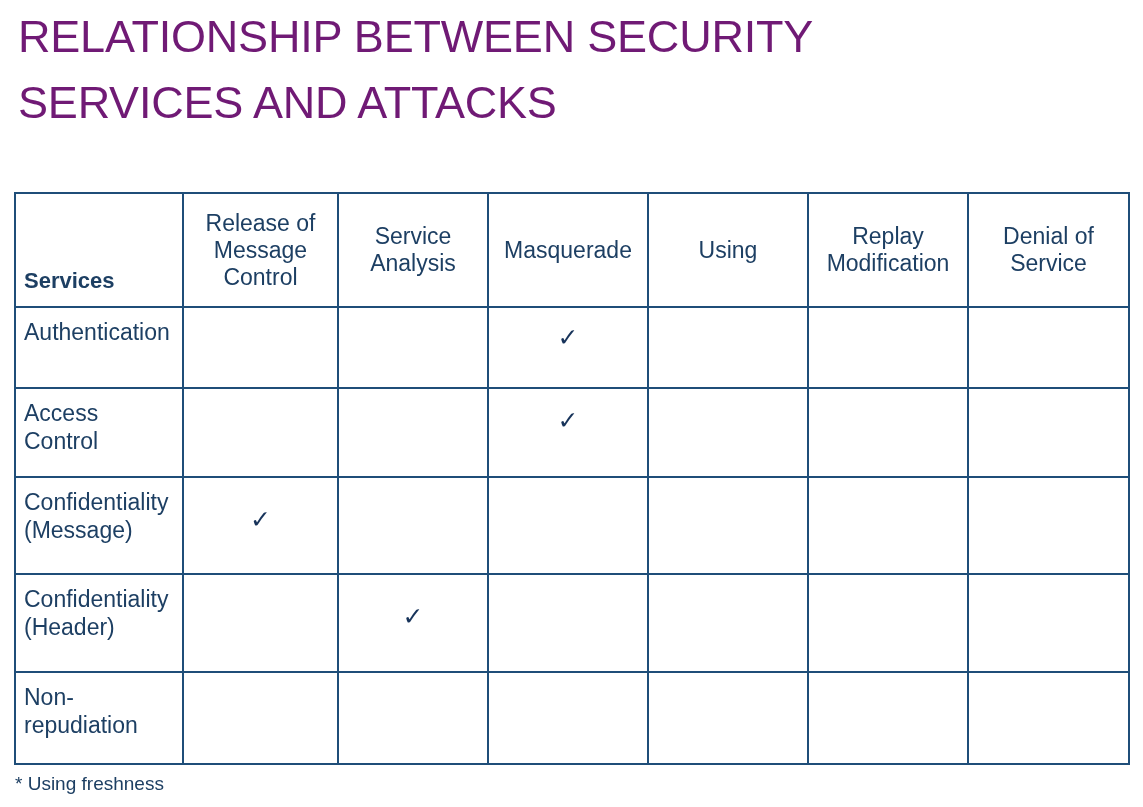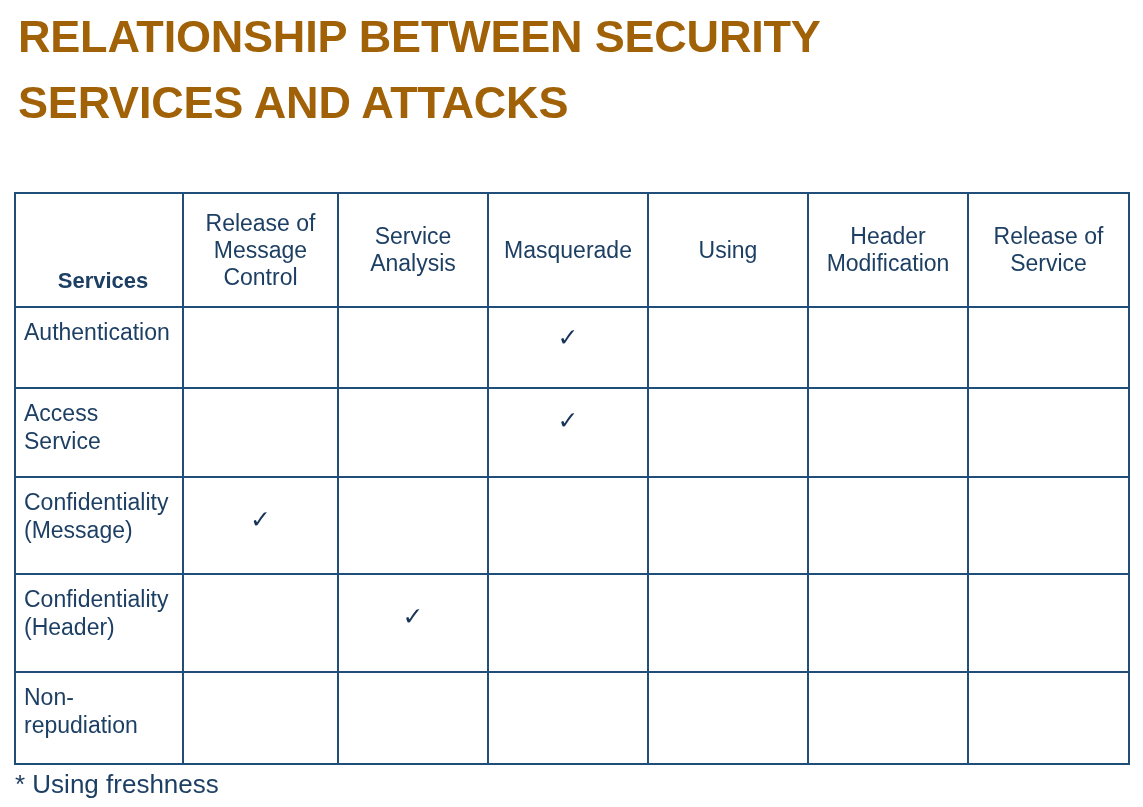--- a/index.html
+++ b/index.html
@@ -25,23 +25,23 @@
 
   
   .title {
     position: absolute;
     left: 18px;
     top: 4px;
     width: 1040px;
     font-family: "Liberation Sans Narrow", "Liberation Sans", sans-serif;
     font-size: 45px;
     line-height: 66px;
-    font-weight: bold;
+    font-weight: normal;
     letter-spacing: -0.2px;
-    color: #a16207;
+    color: #701a75;
     text-transform: uppercase;
     white-space: pre-line;
   }
 
   
   .matrix-wrap {
     position: absolute;
     left: 14px;
     top: 192px;
     width: 1114px;
@@ -72,21 +72,21 @@
   
   tr.head th {
     height: 100px;
     vertical-align: middle;
     text-align: center;
     font-size: 23px;
     line-height: 27px;
     padding: 2px 6px;
   }
   tr.head th.services-head {
-    text-align: center;
+    text-align: left;
     vertical-align: bottom;
     font-weight: bold;
     font-size: 22px;
     padding: 0 0 12px 8px;
   }
 
   
   tbody tr td {
     height: 65px;
     font-size: 23px;
@@ -131,21 +131,21 @@
     top: -2px;
     left: 0px;
   }
   .mark.empty { visibility: hidden; }
 
   
   .footnote {
     position: absolute;
     left: 15px;
     top: 772px;
-    font-size: 26px;
+    font-size: 19px;
     line-height: 24px;
     color: #1d3f63;
   }
 </style>
 </head>
 <body>
 
 <div class="page">
 
   <div class="title">RELATIONSHIP BETWEEN SECURITY
@@ -162,39 +162,39 @@
           <col class="c5">
           <col class="c6">
       </colgroup>
       <thead>
         <tr class="head">
           <th class="services-head">Services</th>
           <th>Release of Message Control</th>
           <th>Service Analysis</th>
           <th>Masquerade</th>
           <th>Using</th>
-          <th>Header Modification</th>
-          <th>Release of Service</th>
+          <th>Replay Modification</th>
+          <th>Denial of Service</th>
         </tr>
       </thead>
       <tbody>
 
         <tr class="r-auth">
           <td class="rowlabel">Authentication</td>
           <td class="cell"><span class="mark empty">✓</span></td>
           <td class="cell"><span class="mark empty">✓</span></td>
           <td class="cell"><span class="mark">✓</span></td>
           <td class="cell"><span class="mark empty">✓</span></td>
           <td class="cell"><span class="mark empty">✓</span></td>
           <td class="cell"><span class="mark empty">✓</span></td>
         </tr>
 
         <tr class="r-access">
           <td class="rowlabel">Access
-Service</td>
+Control</td>
           <td class="cell"><span class="mark empty">✓</span></td>
           <td class="cell"><span class="mark empty">✓</span></td>
           <td class="cell"><span class="mark">✓</span></td>
           <td class="cell"><span class="mark empty">✓</span></td>
           <td class="cell"><span class="mark empty">✓</span></td>
           <td class="cell"><span class="mark empty">✓</span></td>
         </tr>
 
         <tr class="r-confmsg">
           <td class="rowlabel">Confidentiality

